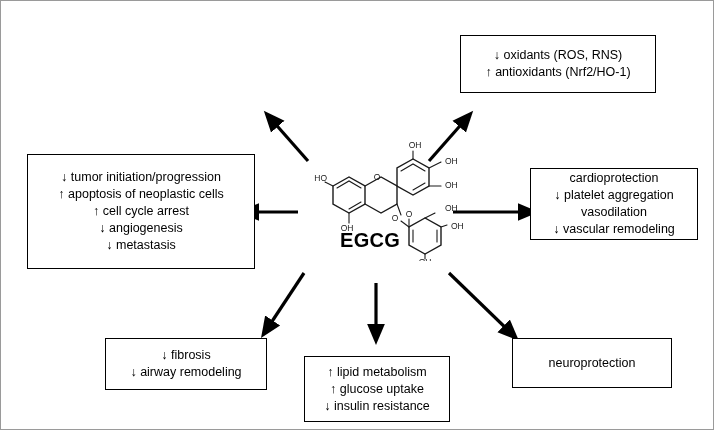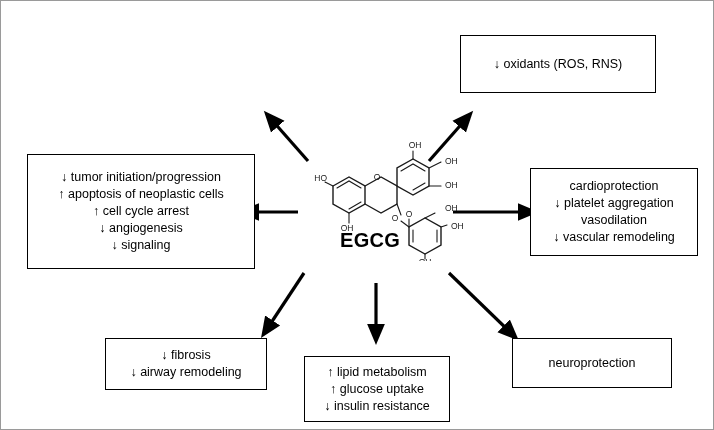--- a/index.html
+++ b/index.html
@@ -144,31 +144,32 @@
     <path class="mol-line-thin" d="M130,96 L136,94"></path>
     <text class="mol-text" x="114" y="134" text-anchor="middle">OH</text>
     <path class="mol-line-thin" d="M114,123 L114,128"></path>
   </svg>
 
   <div class="center-label" style="left:339px; top:228px;">EGCG</div>
 
 
   <div class="box" style="left:459px; top:34px; width:196px; height:58px;">
     <div class="line">↓ oxidants (ROS, RNS)</div>
+    <div class="line">↑ antioxidants (Nrf2/HO-1)</div>
   </div>
 
   <div class="box" style="left:26px; top:153px; width:228px; height:115px;">
     <div class="line">↓ tumor initiation/progression</div>
     <div class="line">↑ apoptosis of neoplastic cells</div>
     <div class="line">↑ cell cycle arrest</div>
     <div class="line">↓ angiogenesis</div>
-    <div class="line">↓ signaling</div>
+    <div class="line">↓ metastasis</div>
   </div>
 
-  <div class="box" style="left:529px; top:167px; width:168px; height:88px;">
+  <div class="box" style="left:529px; top:167px; width:168px; height:72px;">
     <div class="line">cardioprotection</div>
     <div class="line">↓ platelet aggregation</div>
     <div class="line">vasodilation</div>
     <div class="line">↓ vascular remodeling</div>
   </div>
 
   <div class="box" style="left:104px; top:337px; width:162px; height:52px;">
     <div class="line">↓ fibrosis</div>
     <div class="line">↓ airway remodeling</div>
   </div>

